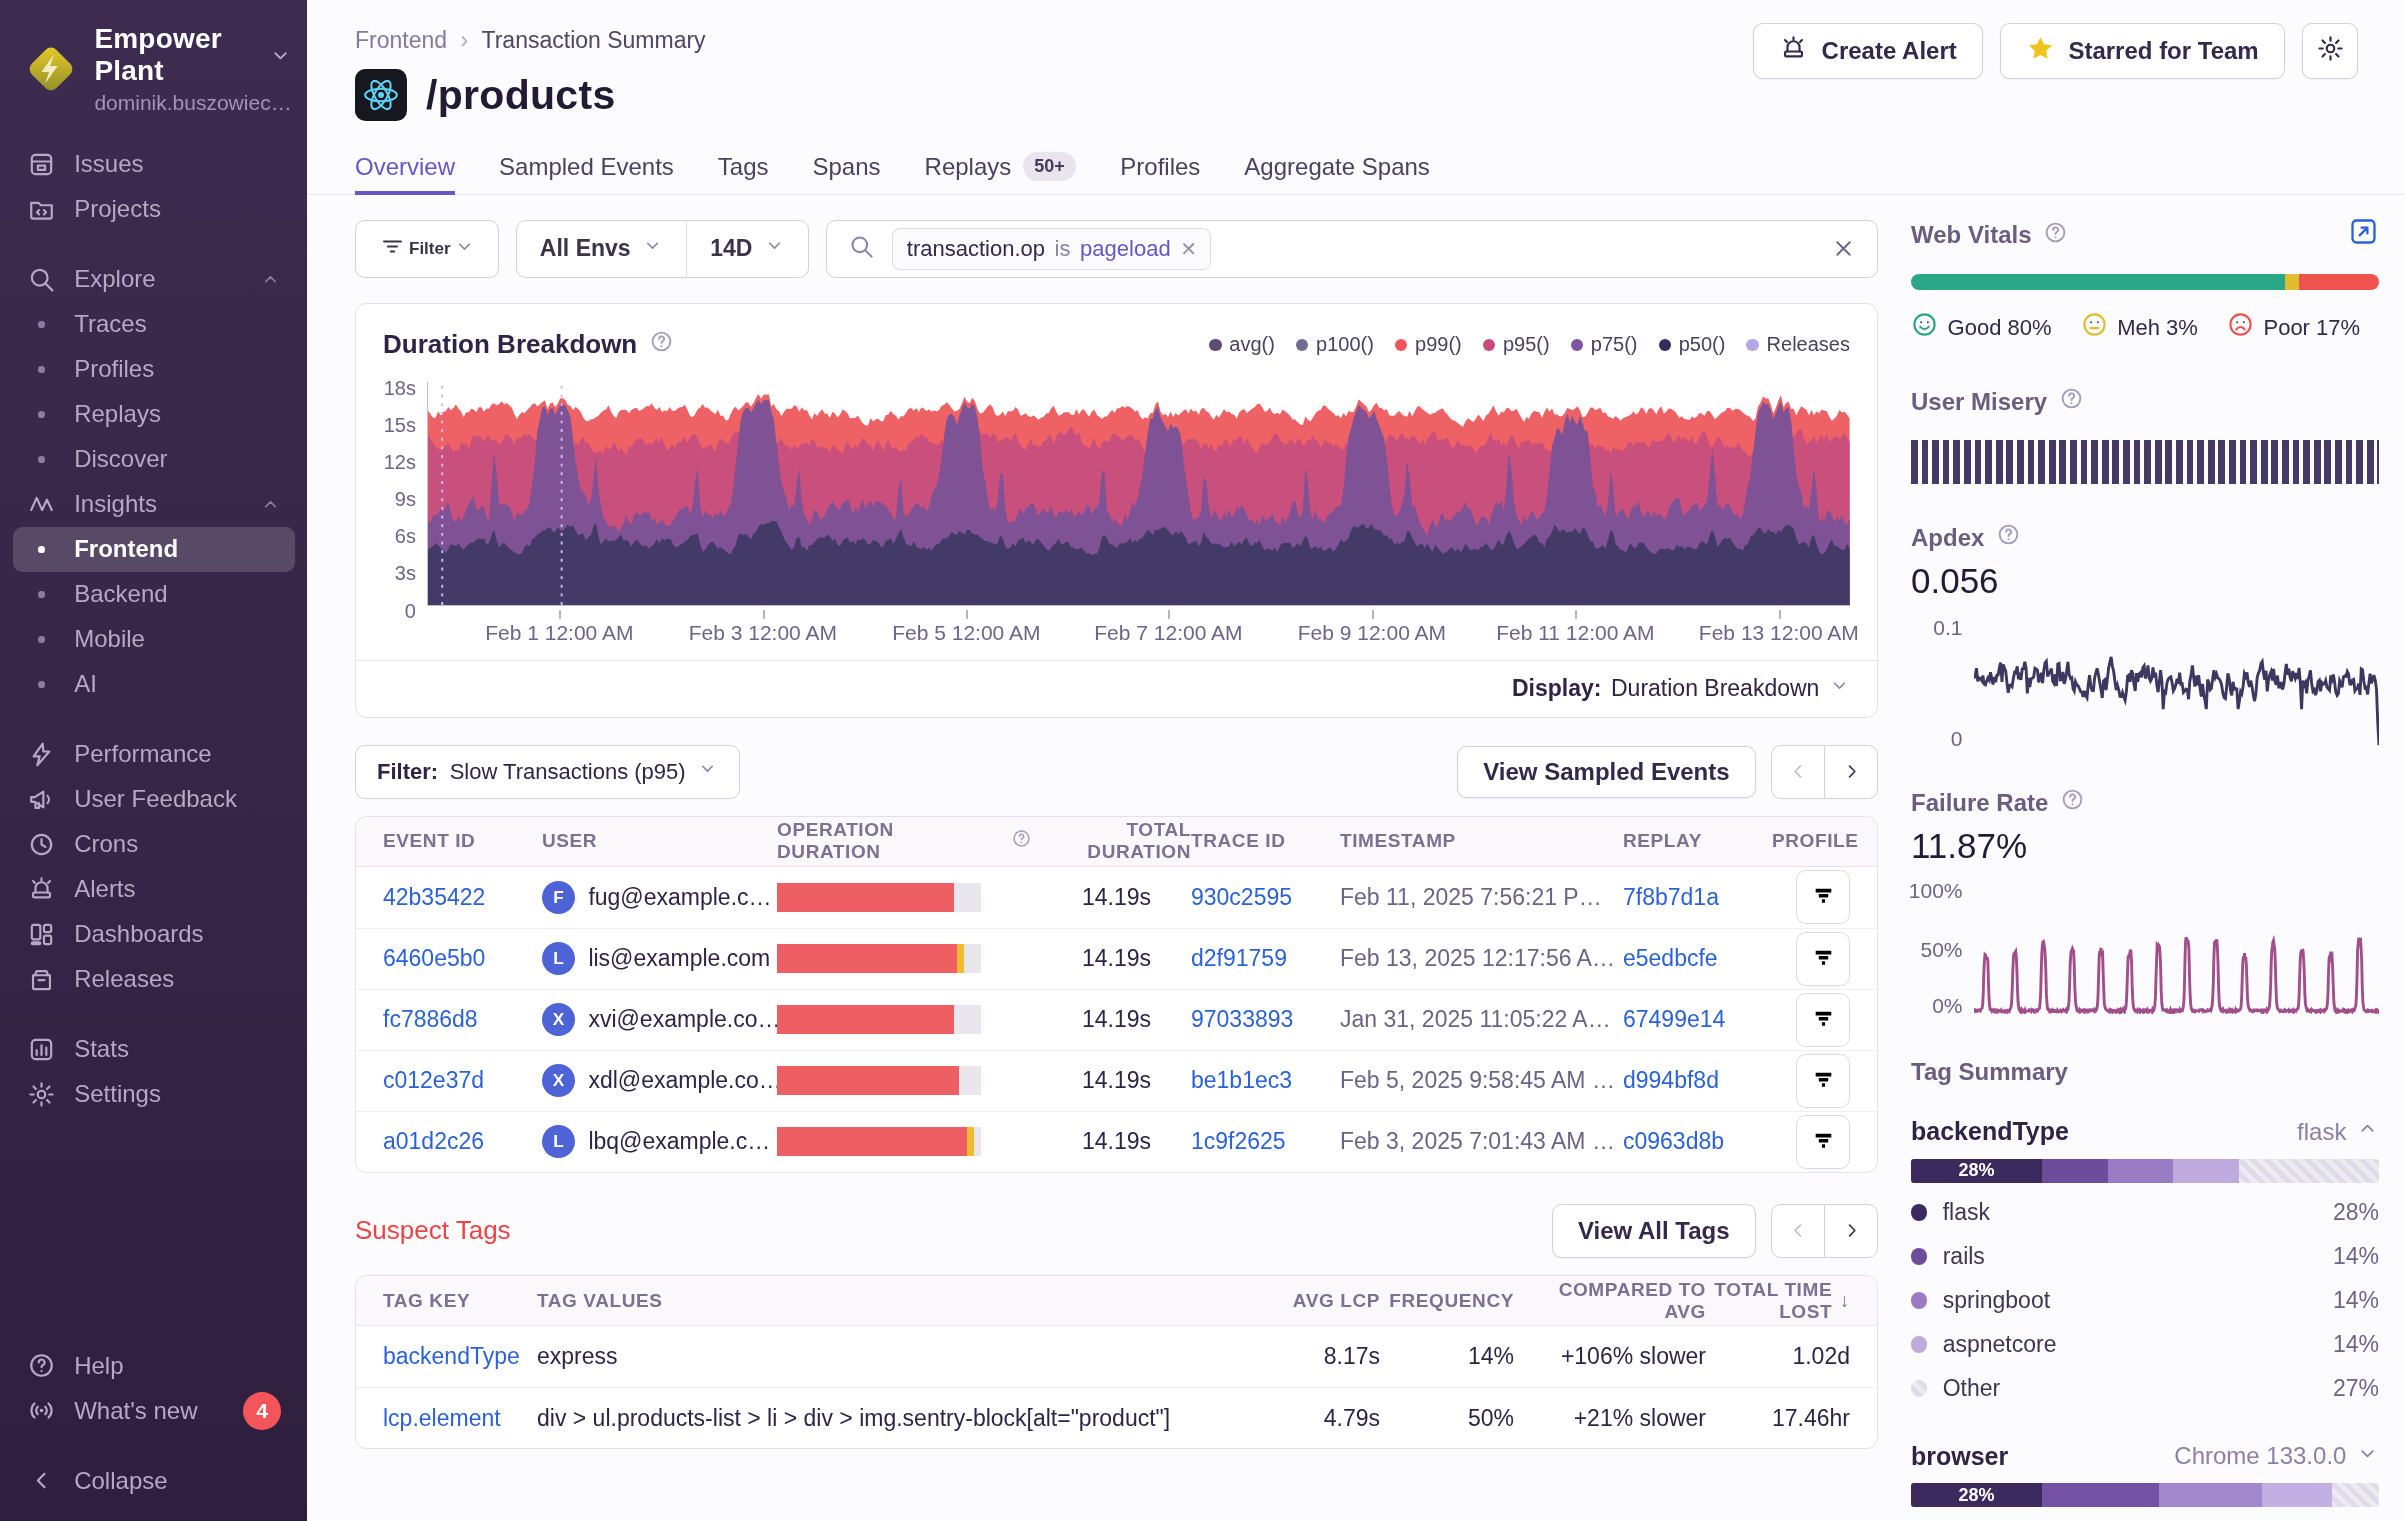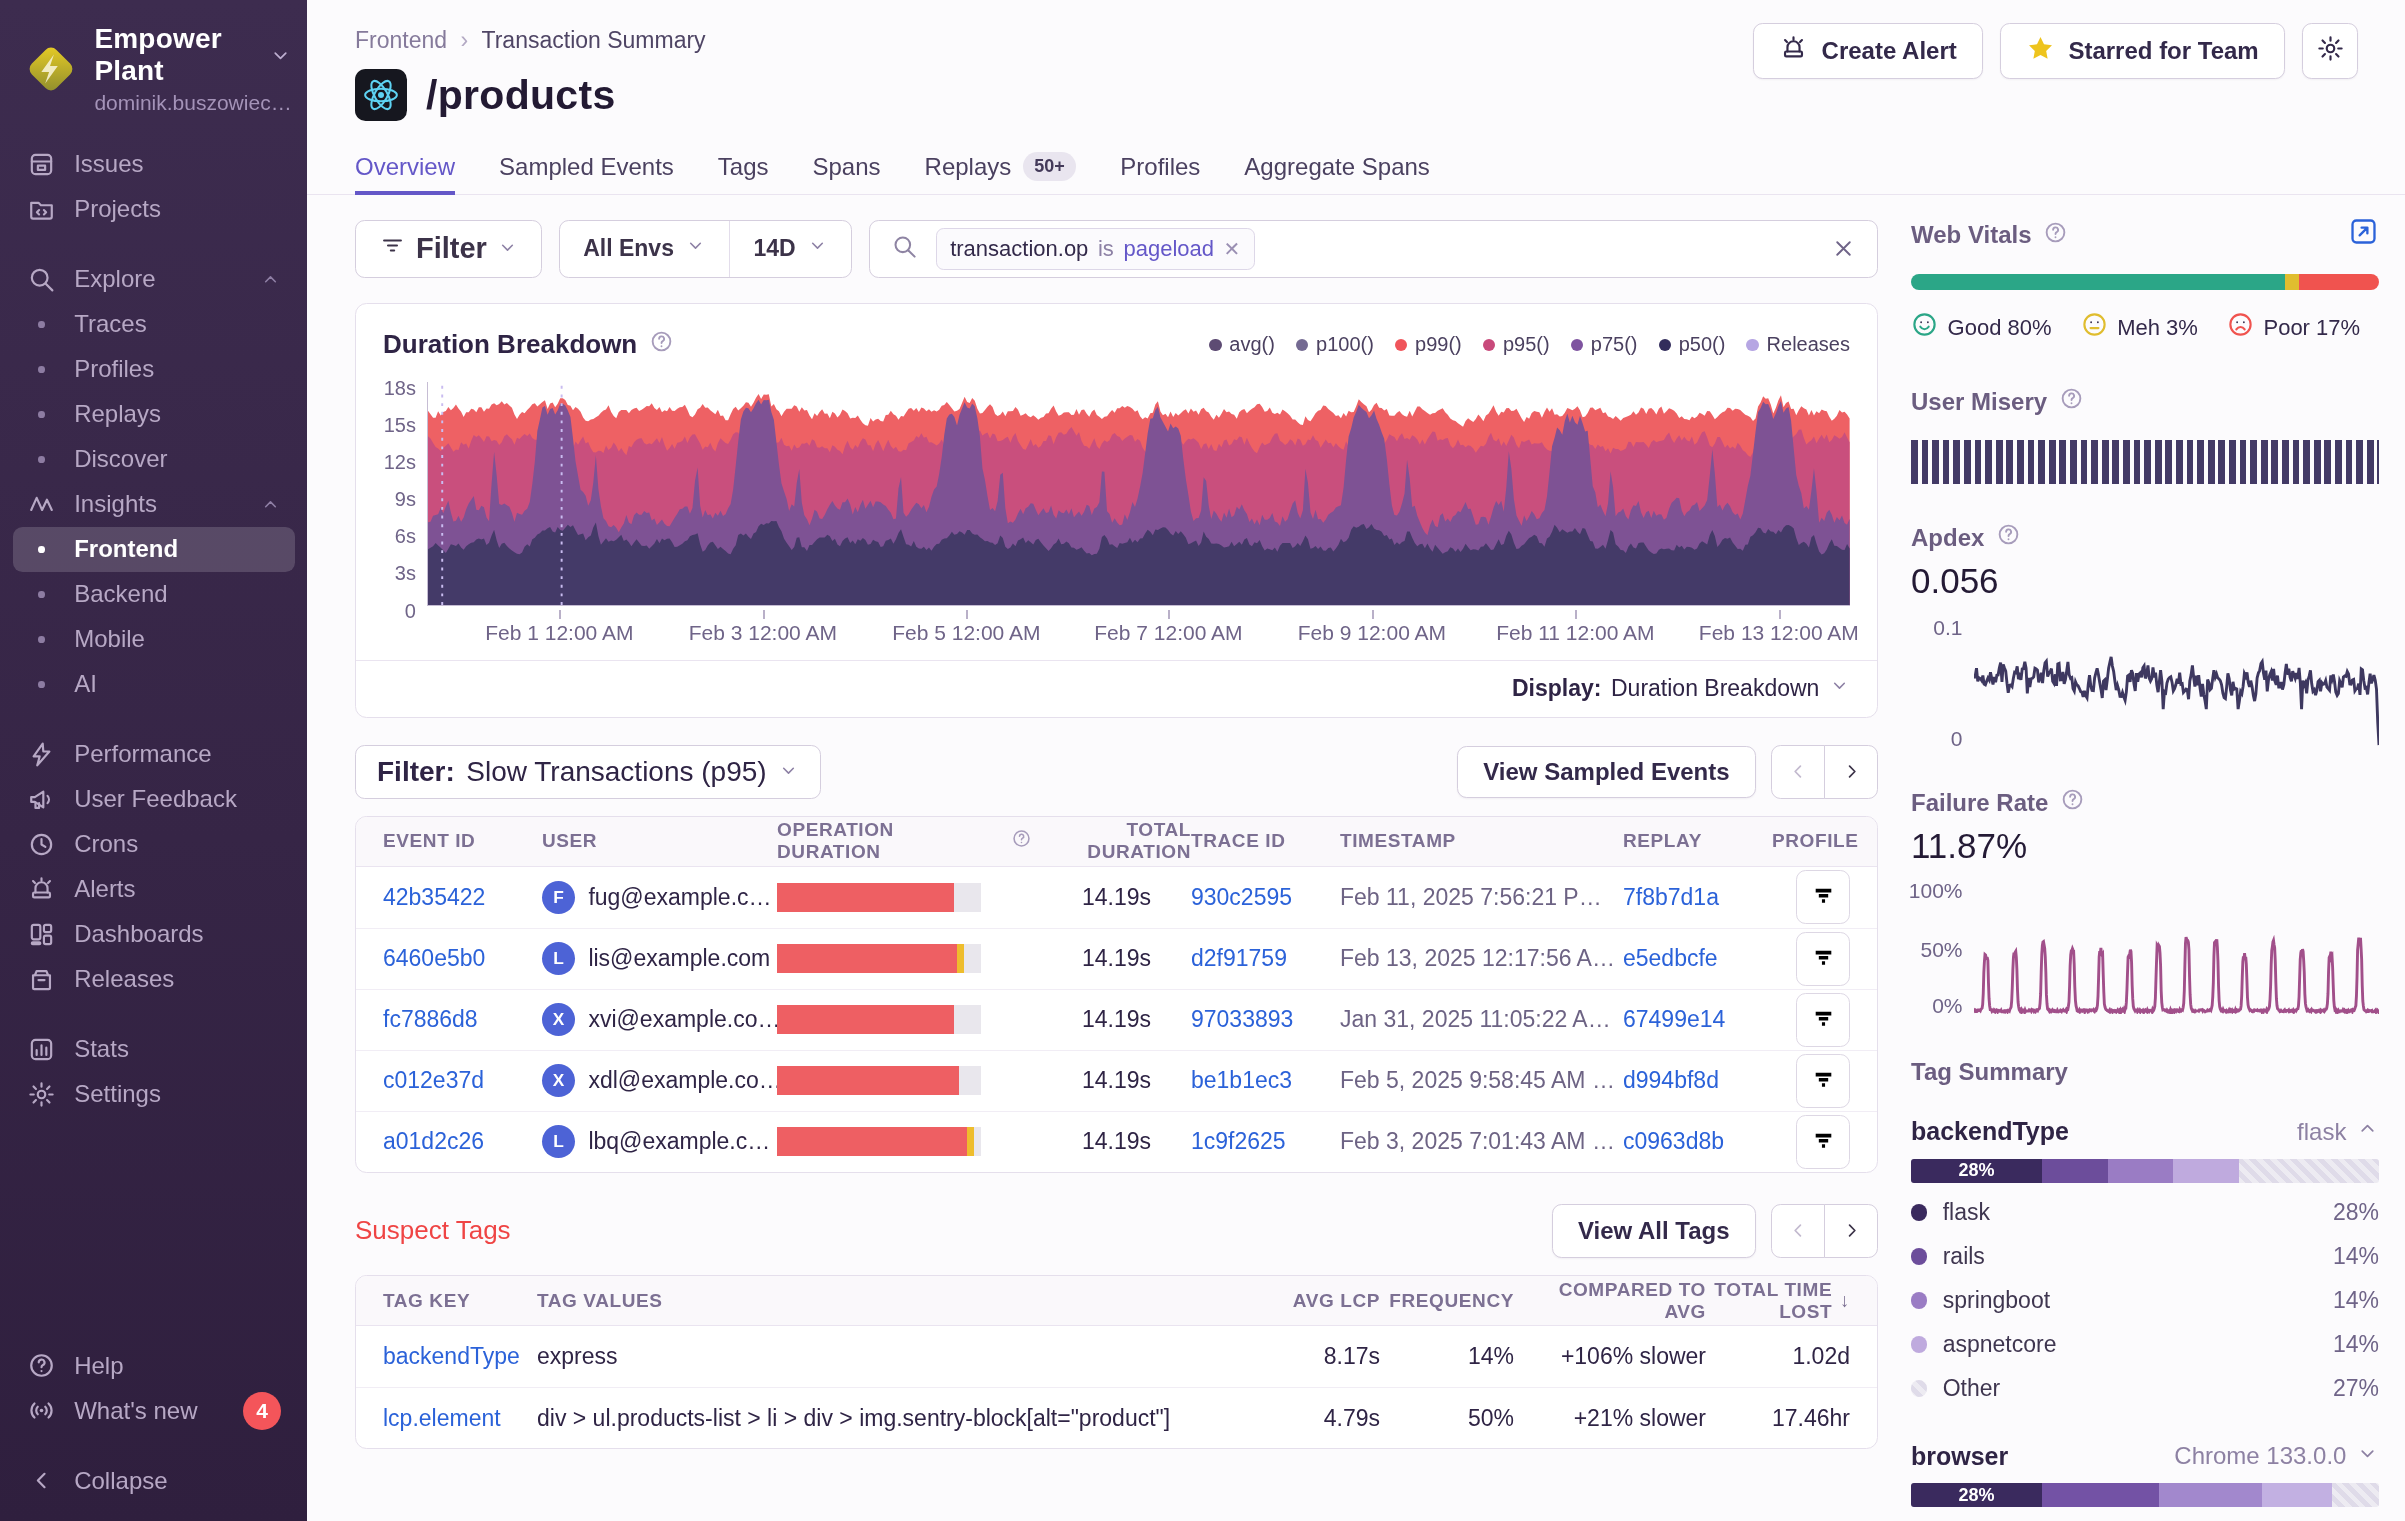--- a/index.html
+++ b/index.html
@@ -57,23 +57,23 @@
   .tab.active { color:#6457c8; border-bottom-color:#6457c8; }
   .tab-badge { background:#e9e5ef; border-radius:14.4px; padding:3.8px 11.5px; font-size:18px;
     font-weight:700; color:#443a5a; }
 
   .content { flex:1; display:flex; gap:33px; padding:25px 27px 0 48px; min-height:0; }
   .left-col { flex:0 0 1523px; width:1523px; }
   .right-col { flex:1; min-width:0; position:relative; }
 
   
   .filter-bar { display:flex; gap:17.3px; }
-  .fbtn { display:inline-flex; align-items:center; gap:10px; background:#fff;
+  .fbtn { display:inline-flex; align-items:center; gap:3px; background:#fff;
     border:1px solid #d5cede; border-radius:9.6px; height:58px; padding:0 23px;
-    font-size:29px; font-weight:600; color:#3c3349; cursor:pointer; }
+    font-size:17px; font-weight:600; color:#3c3349; cursor:pointer; }
   .env-group { display:flex; background:#fff; border:1px solid #d5cede; border-radius:9.6px; height:58px; }
   .env-seg { display:flex; align-items:center; gap:11.5px; padding:0 23px; font-size:23px;
     font-weight:600; color:#3c3349; cursor:pointer; }
   .env-seg + .env-seg { border-left:1px solid #e3ddeb; }
   .search { flex:1; display:flex; align-items:center; gap:17.3px; background:#fff;
     border:1px solid #d5cede; border-radius:9.6px; height:58px; padding:0 21px; }
   .token { display:flex; align-items:center; gap:9.6px; border:1px solid #ddd7e8;
     background:#fbfafd; border-radius:7.7px; padding:6.7px 13.4px; font-size:22px; cursor:pointer; }
   .tk-key { color:#33294a; } .tk-op { color:#8d81a5; } .tk-val { color:#6457c8; }
   .tk-x { color:#9a8fb3; font-size:20px; }
@@ -93,21 +93,21 @@
   .plot svg { display:block; width:100%; height:223px; }
   .xaxis { position:relative; height:44px; margin:3.8px 27px 5.8px 71px; font-size:21px; color:#6f6488; }
   .xaxis .xl { position:absolute; top:11.5px; transform:translateX(-50%); white-space:nowrap; }
   .xaxis .tick { position:absolute; top:0; width:1.9px; height:8.6px; background:#b9b0c8; }
   .card-foot { border-top:1px solid #eae4f0; padding:14.4px 27px; display:flex;
     justify-content:flex-end; align-items:center; gap:9.6px; font-size:23px; color:#2f2445; cursor:pointer; }
   .card-foot b { font-weight:700; }
 
   .list-controls { display:flex; align-items:center; margin-top:27px; }
   .pill { background:#fff; border:1px solid #d5cede; border-radius:9.6px; height:54px;
-    display:inline-flex; align-items:center; gap:11.5px; padding:0 21px; font-size:28px; cursor:pointer; }
+    display:inline-flex; align-items:center; gap:11.5px; padding:0 21px; font-size:22px; cursor:pointer; }
   .right-controls { margin-left:auto; display:flex; gap:15.4px; align-items:center; }
   .pager { display:flex; }
   .pbtn { width:54px; height:54px; background:#fff; border:1px solid #d5cede;
     display:flex; align-items:center; justify-content:center; cursor:pointer; color:#3c3349; }
   .pbtn:first-child { border-radius:9.6px 0 0 9.6px; }
   .pbtn:last-child { border-radius:0 9.6px 9.6px 0; margin-left:-1px; }
   .pbtn.disabled { color:#c3bacf; }
 
   .table { background:#fff; border:1px solid #e5dfec; border-radius:11.5px; margin-top:17.3px; overflow:hidden; }
   .thead, .trow { display:grid; grid-template-columns:var(--cols); align-items:center; padding:0 27px; }

